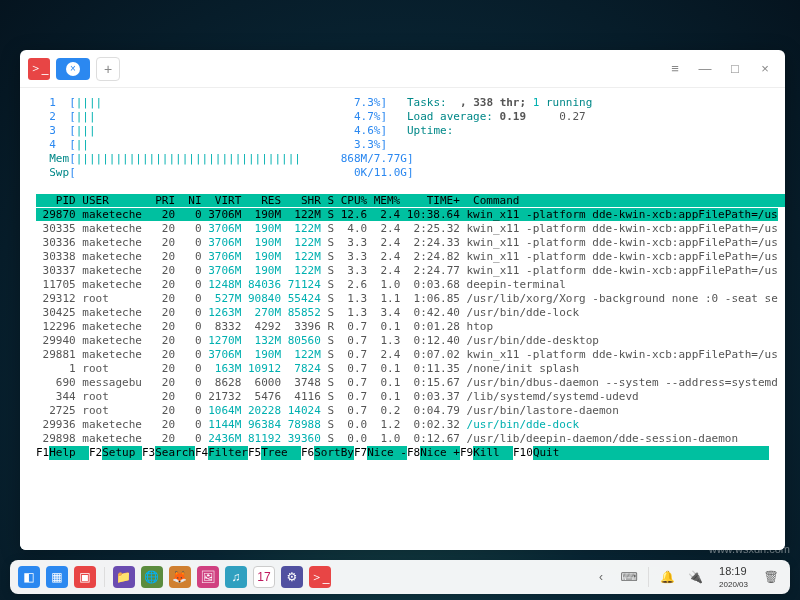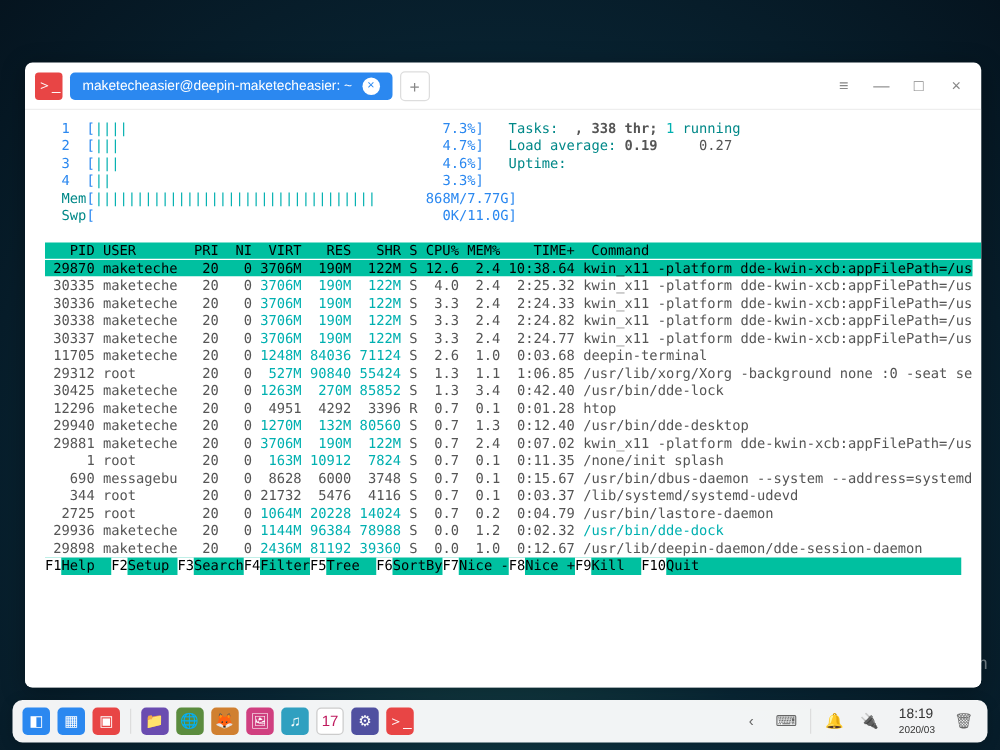--- a/index.html
+++ b/index.html
@@ -15,32 +15,31 @@
 .term { flex: 1; background: #fff; font-family: 'DejaVu Sans Mono', monospace; font-size: 11px; line-height: 14px; color: #555; padding: 8px 16px; overflow: hidden; white-space: pre; }
 .blue { color: #2b88f0; }
 .cyan { color: #00b0b0; }
 .cyan-dk { color: #008888; }
 .cyanbg { background: #00c0a0; color: #000; }
 .bold { font-weight: bold; }
 .taskbar { position: absolute; bottom: 6px; left: 50%; transform: translateX(-50%); width: 780px; height: 34px; background: rgba(255,255,255,0.95); border-radius: 8px; display: flex; align-items: center; padding: 0 8px; gap: 6px; box-shadow: 0 2px 10px rgba(0,0,0,0.2); }
 .tb-icon { width: 22px; height: 22px; border-radius: 4px; display: flex; align-items: center; justify-content: center; font-size: 12px; color: #fff; }
 .tb-sep { width: 1px; height: 20px; background: #ddd; margin: 0 2px; }
 .clock { font-size: 11px; color: #333; padding: 0 6px; }
-.watermark { position: absolute; bottom: 62px; right: 10px; font-size: 14px; color: rgba(255,255,255,0.4); margin-left: 12px; }
+.watermark { position: absolute; bottom: 45px; right: 10px; font-size: 11px; color: rgba(255,255,255,0.4); margin-left: 12px; }
 .funcbar { background: #00c0a0; color: #000; display: flex; }
 .funcbar span.key { background: #fff; color: #000; }
 </style>
 </head>
 <body>
 
 <div class="window">
   <div class="titlebar">
     <div class="app-icon">＞_</div>
     <div class="tab">
-      <span>maketecheasier@deepin-maketecheasier: ~</span>
       <span class="tab-close">×</span>
     </div>
     <div class="add-tab">+</div>
     <div class="spacer"></div>
     <div class="win-btn">≡</div>
     <div class="win-btn">—</div>
     <div class="win-btn">□</div>
     <div class="win-btn">×</div>
   </div>
   <div class="term" id="term">  <span class="blue">1</span>  <span class="blue">[</span><span class="cyan">||||                                    </span><span class="blue">  7.3%]</span>   <span class="cyan-dk">Tasks:</span>  <span class="bold">, 338 thr;</span> <span class="cyan">1</span> <span class="cyan-dk">running</span>
@@ -52,21 +51,21 @@
 
 <span class="cyanbg">   PID USER       PRI  NI  VIRT   RES   SHR S CPU% MEM%    TIME+  Command                                                     </span>
 <span class="cyanbg"> 29870 maketeche   20   0 3706M  190M  122M S 12.6  2.4 10:38.64 kwin_x11 -platform dde-kwin-xcb:appFilePath=/us</span>
  30335 maketeche   20   0 <span class="cyan">3706M</span> <span class="cyan"> 190M</span> <span class="cyan"> 122M</span> S  4.0  2.4  2:25.32 <span class="">kwin_x11 -platform dde-kwin-xcb:appFilePath=/us</span>
  30336 maketeche   20   0 <span class="cyan">3706M</span> <span class="cyan"> 190M</span> <span class="cyan"> 122M</span> S  3.3  2.4  2:24.33 <span class="">kwin_x11 -platform dde-kwin-xcb:appFilePath=/us</span>
  30338 maketeche   20   0 <span class="cyan">3706M</span> <span class="cyan"> 190M</span> <span class="cyan"> 122M</span> S  3.3  2.4  2:24.82 <span class="">kwin_x11 -platform dde-kwin-xcb:appFilePath=/us</span>
  30337 maketeche   20   0 <span class="cyan">3706M</span> <span class="cyan"> 190M</span> <span class="cyan"> 122M</span> S  3.3  2.4  2:24.77 <span class="">kwin_x11 -platform dde-kwin-xcb:appFilePath=/us</span>
  11705 maketeche   20   0 <span class="cyan">1248M</span> <span class="cyan">84036</span> <span class="cyan">71124</span> S  2.6  1.0  0:03.68 <span class="">deepin-terminal</span>
  29312 root        20   0 <span class="cyan"> 527M</span> <span class="cyan">90840</span> <span class="cyan">55424</span> S  1.3  1.1  1:06.85 <span class="">/usr/lib/xorg/Xorg -background none :0 -seat se</span>
  30425 maketeche   20   0 <span class="cyan">1263M</span> <span class="cyan"> 270M</span> <span class="cyan">85852</span> S  1.3  3.4  0:42.40 <span class="">/usr/bin/dde-lock</span>
- 12296 maketeche   20   0 <span class=""> 4951</span> <span class=""> 4292</span> <span class=""> 3396</span> R  0.7  0.1  0:01.28 <span class="">htop</span>
+ 12296 maketeche   20   0 <span class=""> 8332</span> <span class=""> 4292</span> <span class=""> 3396</span> R  0.7  0.1  0:01.28 <span class="">htop</span>
  29940 maketeche   20   0 <span class="cyan">1270M</span> <span class="cyan"> 132M</span> <span class="cyan">80560</span> S  0.7  1.3  0:12.40 <span class="">/usr/bin/dde-desktop</span>
  29881 maketeche   20   0 <span class="cyan">3706M</span> <span class="cyan"> 190M</span> <span class="cyan"> 122M</span> S  0.7  2.4  0:07.02 <span class="">kwin_x11 -platform dde-kwin-xcb:appFilePath=/us</span>
      1 root        20   0 <span class="cyan"> 163M</span> <span class="cyan">10912</span> <span class="cyan"> 7824</span> S  0.7  0.1  0:11.35 <span class="">/none/init splash</span>
    690 messagebu   20   0 <span class=""> 8628</span> <span class=""> 6000</span> <span class=""> 3748</span> S  0.7  0.1  0:15.67 <span class="">/usr/bin/dbus-daemon --system --address=systemd</span>
    344 root        20   0 <span class="">21732</span> <span class=""> 5476</span> <span class=""> 4116</span> S  0.7  0.1  0:03.37 <span class="">/lib/systemd/systemd-udevd</span>
   2725 root        20   0 <span class="cyan">1064M</span> <span class="cyan">20228</span> <span class="cyan">14024</span> S  0.7  0.2  0:04.79 <span class="">/usr/bin/lastore-daemon</span>
  29936 maketeche   20   0 <span class="cyan">1144M</span> <span class="cyan">96384</span> <span class="cyan">78988</span> S  0.0  1.2  0:02.32 <span class="cyan">/usr/bin/dde-dock</span>
  29898 maketeche   20   0 <span class="cyan">2436M</span> <span class="cyan">81192</span> <span class="cyan">39360</span> S  0.0  1.0  0:12.67 <span class="">/usr/lib/deepin-daemon/dde-session-daemon</span>
 <span class="funcbar"><span class="key">F1</span>Help  <span class="key">F2</span>Setup <span class="key">F3</span>Search<span class="key">F4</span>Filter<span class="key">F5</span>Tree  <span class="key">F6</span>SortBy<span class="key">F7</span>Nice -<span class="key">F8</span>Nice +<span class="key">F9</span>Kill  <span class="key">F10</span>Quit                                          </span></div>
 </div>

